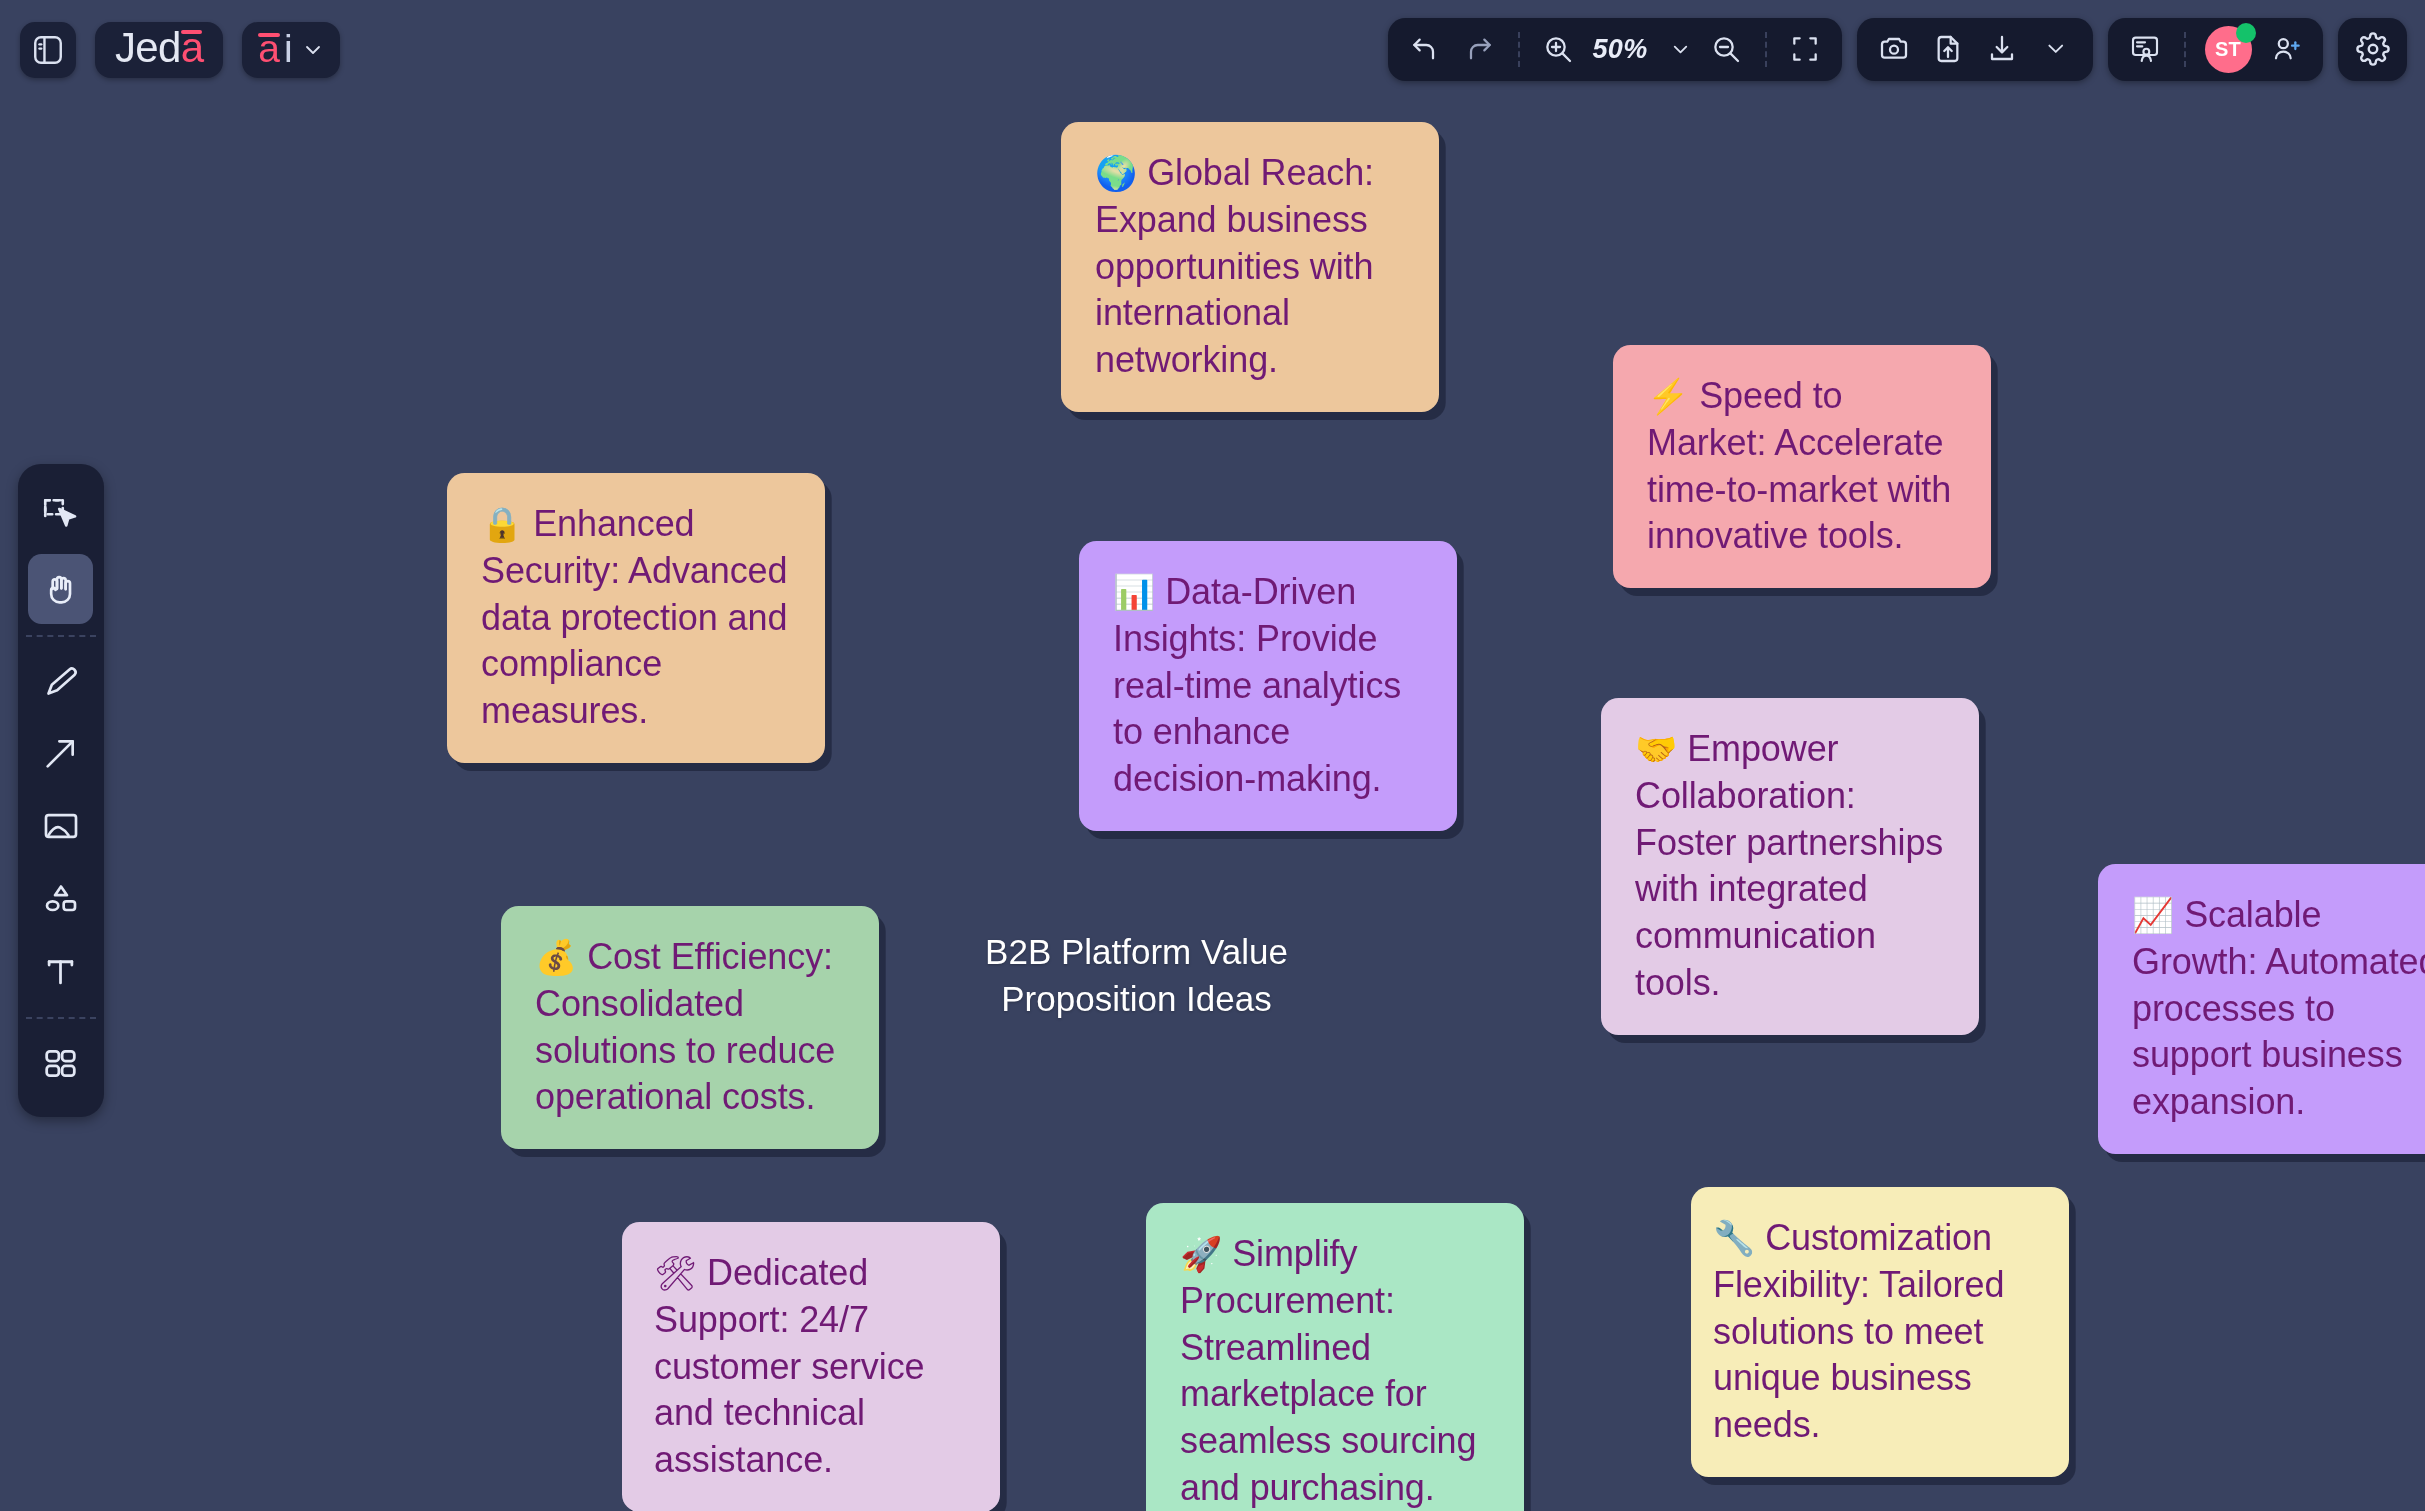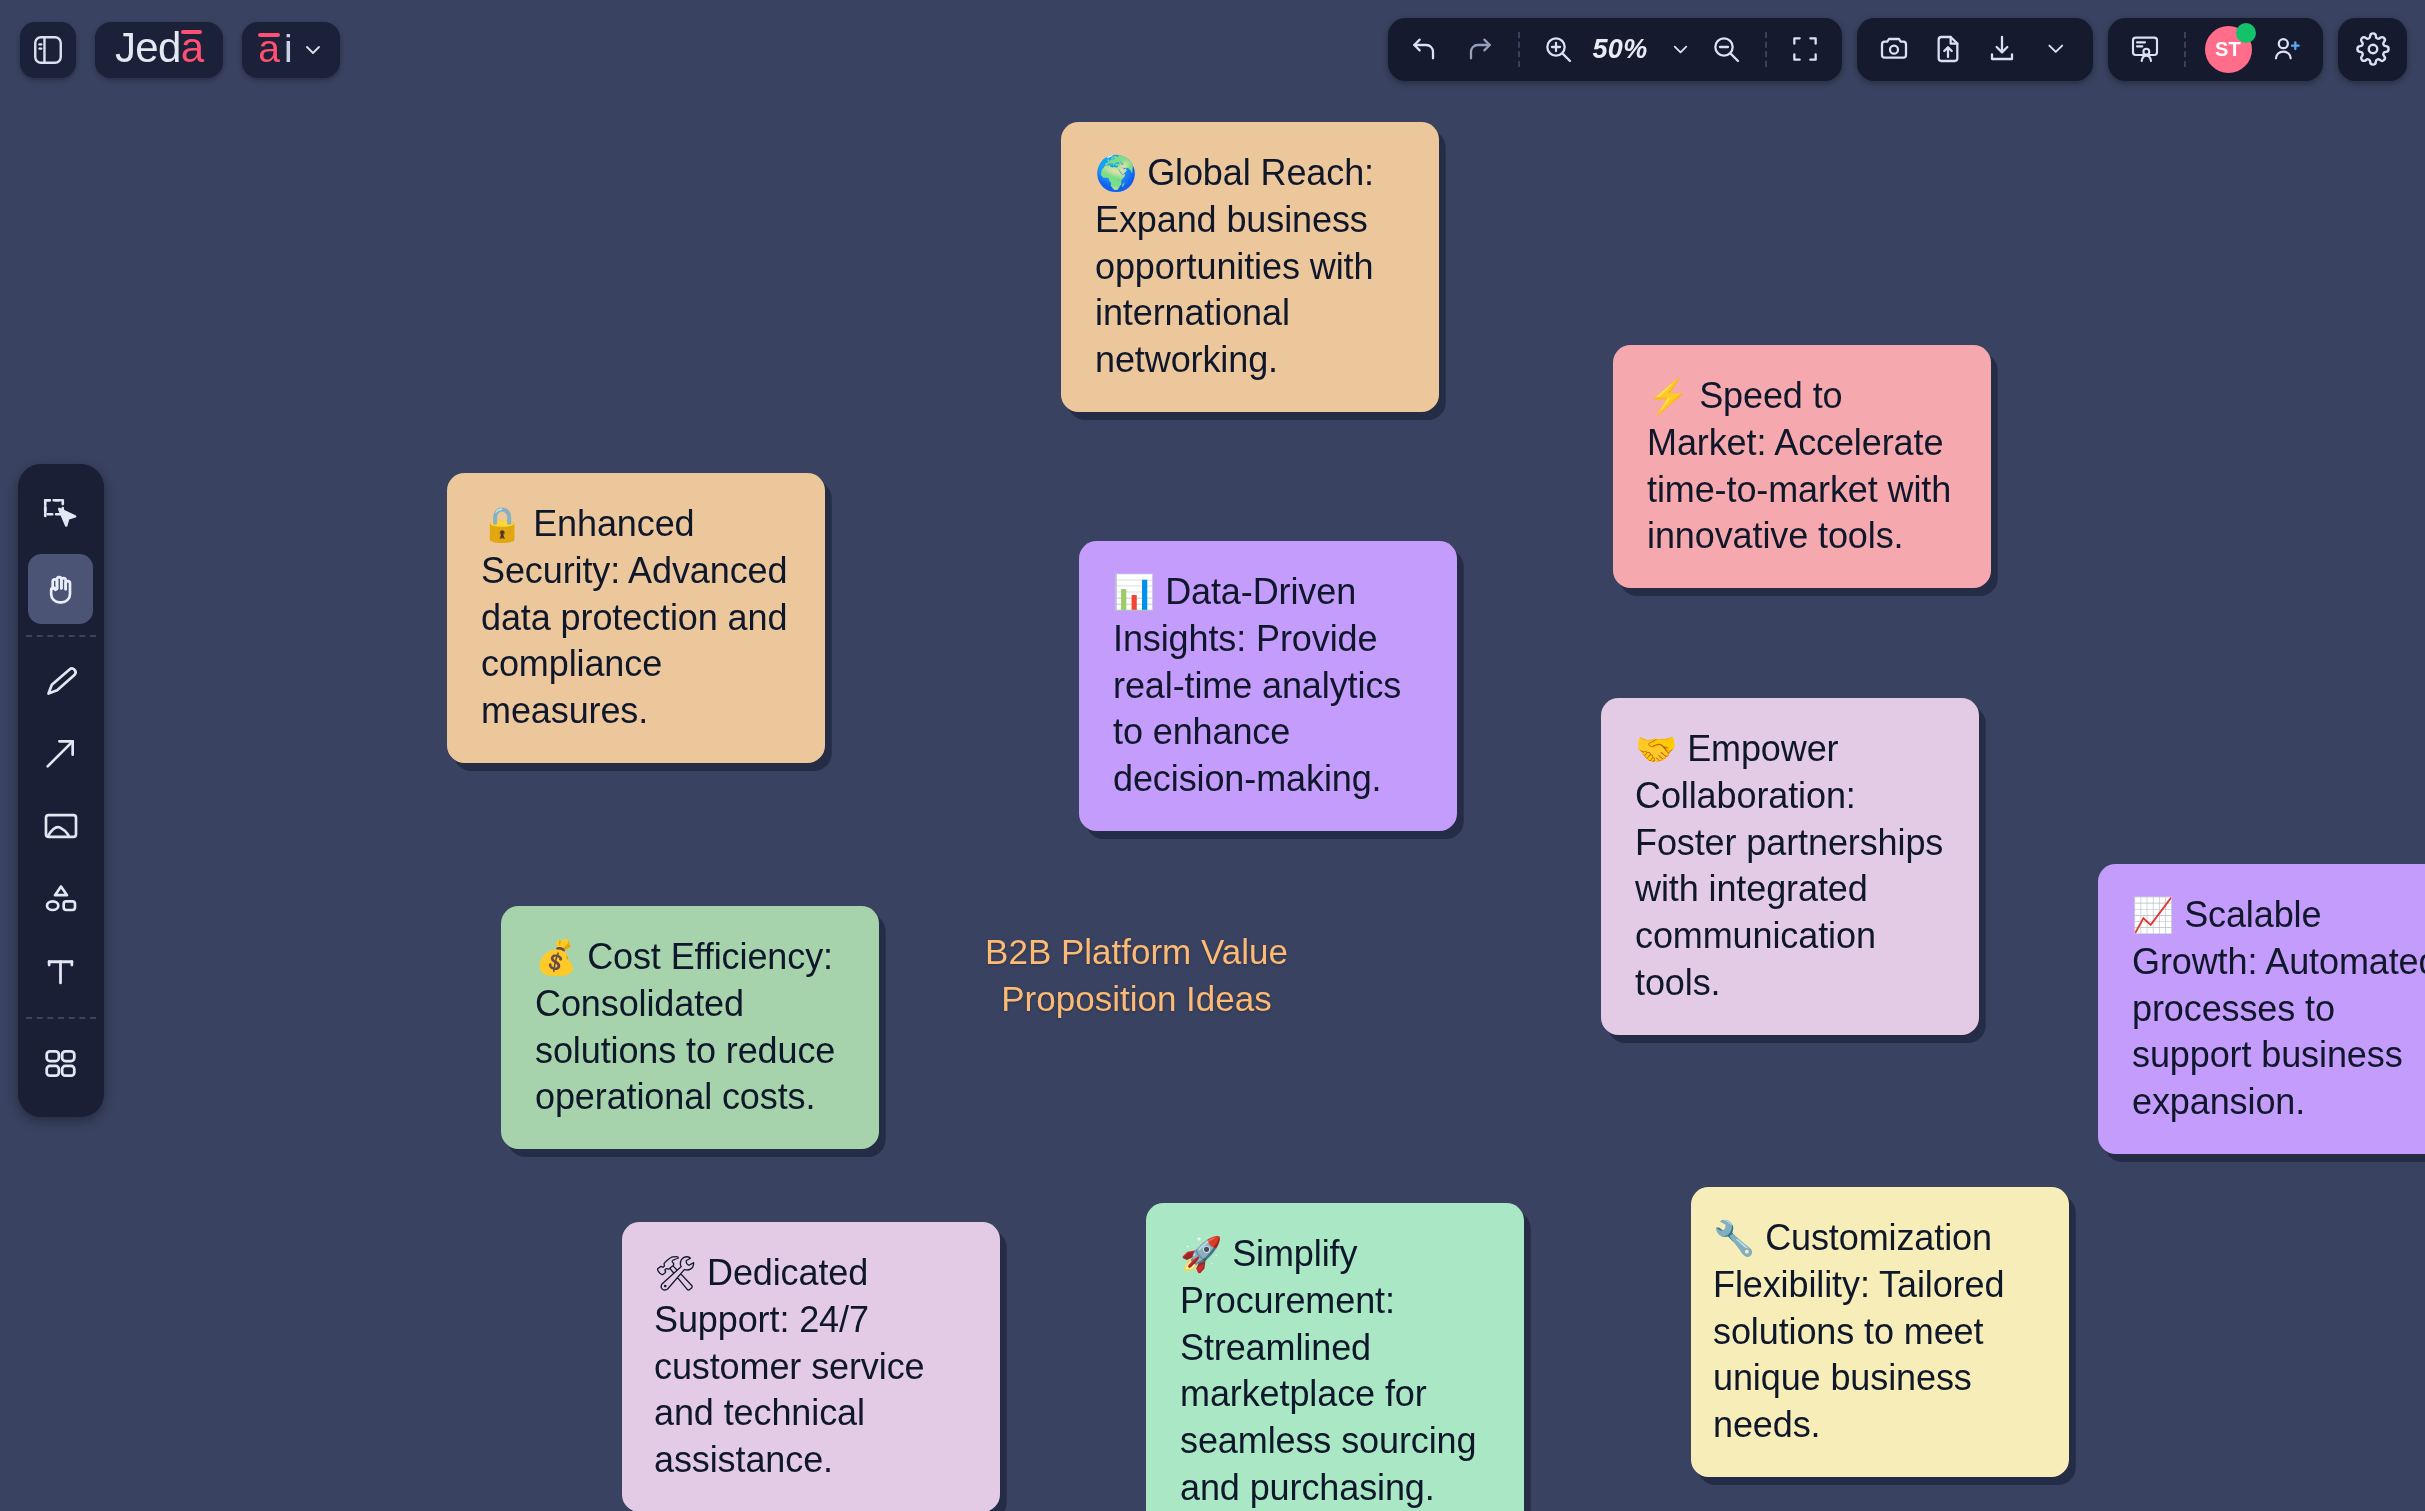--- a/index.html
+++ b/index.html
@@ -15,34 +15,34 @@
     width: 2426px;
     height: 1511px;
     background: #394260;
   }
 
   
   .note {
     position: absolute;
     border-radius: 17.5px;
     padding: 28px 32px 28px 34px;
-    color: #0f172a;
+    color: #701a75;
     font-size: 36px;
     line-height: 1.30;
     letter-spacing: -0.1px;
     box-shadow: 6.7px 8px 0 rgba(22,27,48,0.55);
     white-space: pre-wrap;
     word-break: break-word;
   }
   .note .emoji { font-size: 34px; }
 
   
   #center-title {
     position: absolute;
-    color: #fdba74;
+    color: #ffffff;
     font-size: 35px;
     line-height: 1.34;
     text-align: center;
     font-weight: 400;
     text-shadow: 0 1.3px 2.7px rgba(0,0,0,0.25);
   }
 
   
   #topleft {
     position: absolute;

